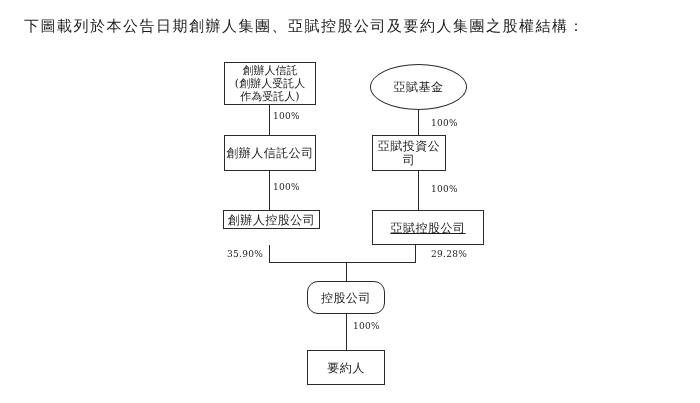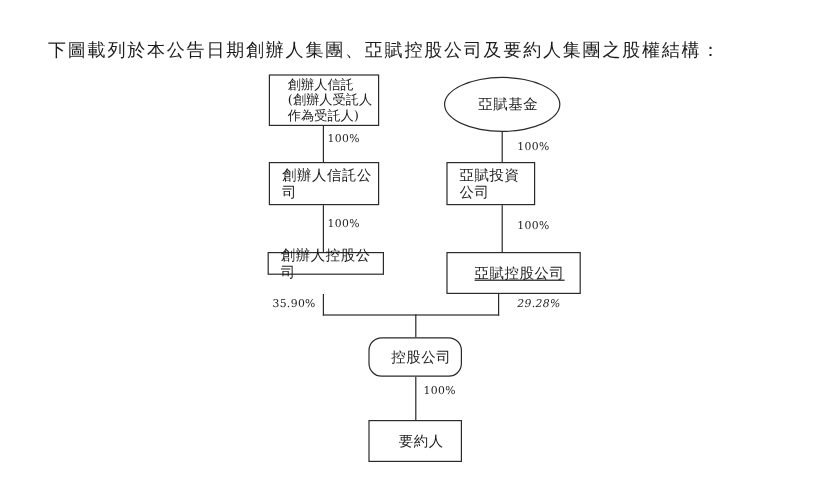--- a/index.html
+++ b/index.html
@@ -13,44 +13,43 @@
     height: 403px;
     background: #ffffff;
     font-family: "DejaVu Serif", "Liberation Serif", serif;
     color: #1c1c1c;
     overflow: hidden;
   }
   .title {
     position: absolute;
     left: 24px;
     top: 17px;
-    margin: 16px;
+    margin: 0;
     font-size: 15px;
     letter-spacing: 1.5px;
     white-space: nowrap;
     color: #1c1c1c;
   }
   .diagram {
     position: absolute;
     inset: 0;
   }
   .node {
     position: absolute;
     box-sizing: border-box;
     border: 1px solid #2a2a2a;
     background: #ffffff;
     display: flex;
     align-items: center;
     justify-content: center;
-    text-align: left;
+    text-align: center;
     font-size: 12px;
     line-height: 14px;
     white-space: pre-line;
     letter-spacing: 0.5px;
-    padding-left: 10px;
   }
   .node.small {
     font-size: 11px;
     line-height: 13px;
     letter-spacing: 0;
   }
   .node.ellipse {
     border-radius: 50%;
   }
   .line {
@@ -103,17 +102,17 @@
     <div class="line v" style="left:415px; top:245px; height:18px;"></div>
     <div class="line h" style="left:269px; top:262px; width:147px;"></div>
     <div class="line v" style="left:346px; top:262px; height:19px;"></div>
     <div class="line v" style="left:346px; top:314px; height:36px;"></div>
 
     <div class="pct" style="left:273px; top:111px;">100%</div>
     <div class="pct" style="left:431px; top:118px;">100%</div>
     <div class="pct" style="left:273px; top:182px;">100%</div>
     <div class="pct" style="left:431px; top:184px;">100%</div>
     <div class="pct" style="left:227px; top:249px;">35.90%</div>
-    <div class="pct" style="left:431px; top:249px;font-style:italic;">29.28%</div>
+    <div class="pct" style="left:431px; top:249px;">29.28%</div>
     <div class="pct" style="left:353px; top:321px;">100%</div>
 
   </div>
 </div>
 
 </body></html>

